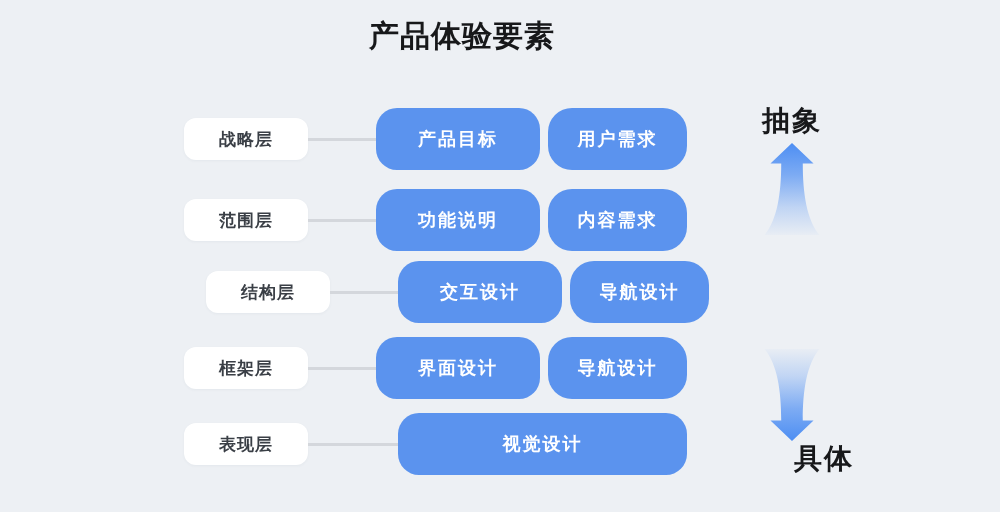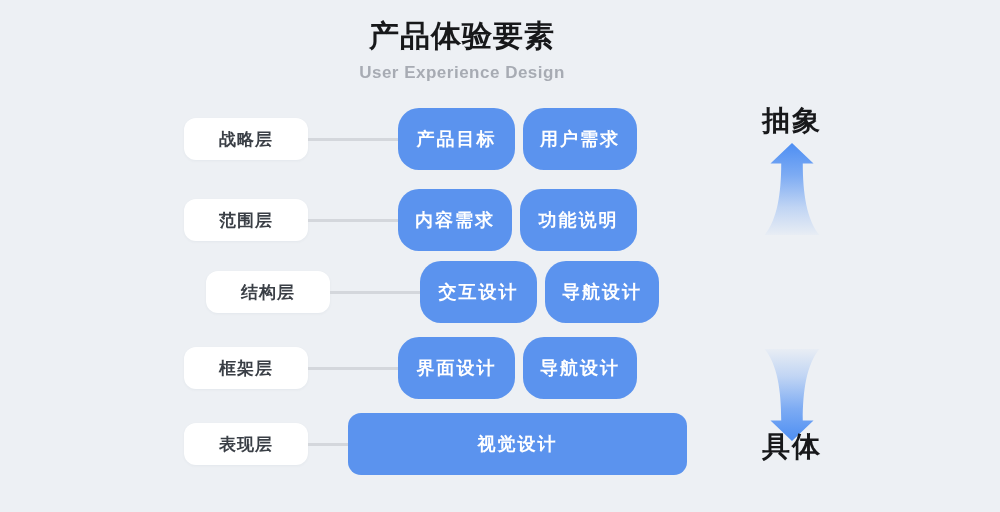--- a/index.html
+++ b/index.html
@@ -43,57 +43,56 @@
     letter-spacing:1px;
     box-shadow:0 1px 3px rgba(60,70,90,0.05);
   }
   .connector{flex:1 1 auto;height:3px;background:var(--connector);}
   .boxes{display:flex;gap:8px;flex:0 0 289px;height:62px;}
   .box{
     height:62px;background:var(--box-blue);border-radius:21px;
     display:flex;align-items:center;justify-content:center;
     color:var(--box-text);font-size:18px;font-weight:700;letter-spacing:2px;
   }
-  .box-a{width:117px;text-align:right;}
-  .box-b{width:114px;}
-  .box-wide{width:339px;border-radius:13px;}
+  .box-a{width:164px;text-align:right;}
+  .box-b{width:139px;border-radius:24px;}
+  .box-wide{width:289px;}
 
   .axis-label{
     position:absolute;left:730px;width:124px;text-align:center;
     font-size:28px;font-weight:700;color:var(--title);letter-spacing:2px;
   }
   .axis-top{top:102px;}
-  .axis-bottom{top:428px;}
+  .axis-bottom{top:440px;text-align:right;}
   .arrow{position:absolute;left:756px;width:72px;height:94px;}
   .arrow-up{top:141px;}
   .arrow-down{top:349px;}
 </style>
 </head>
 <body>
 
 <div class="header">
   <div class="title">产品体验要素</div>
-  <div class="subtitle">User Experience Design</div>
 </div>
 
 <div class="row row-1">
   <div class="layer-label">战略层</div>
   <div class="connector"></div>
   <div class="boxes">
     <div class="box box-a">产品目标</div>
     <div class="box box-b">用户需求</div>
   </div>
 </div>
 
 <div class="row row-2">
   <div class="layer-label">范围层</div>
   <div class="connector"></div>
   <div class="boxes">
+    <div class="box box-a">功能说明</div>
     <div class="box box-b">内容需求</div>
-    <div class="box box-a">功能说明</div>
   </div>
 </div>
 
 <div class="row row-3">
   <div class="layer-label">结构层</div>
   <div class="connector"></div>
   <div class="boxes">
     <div class="box box-a">交互设计</div>
     <div class="box box-b">导航设计</div>
   </div>

